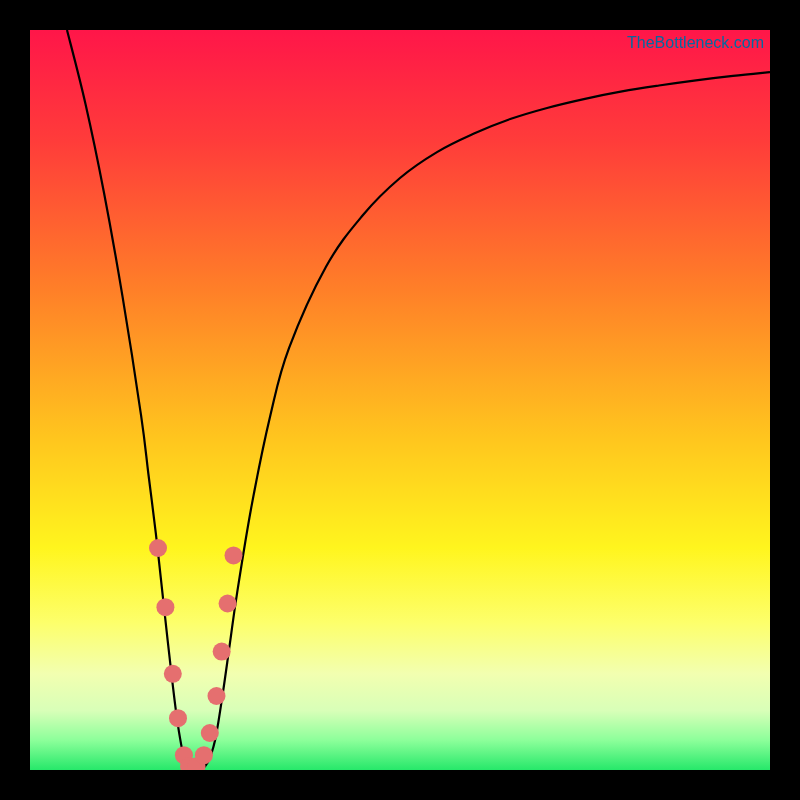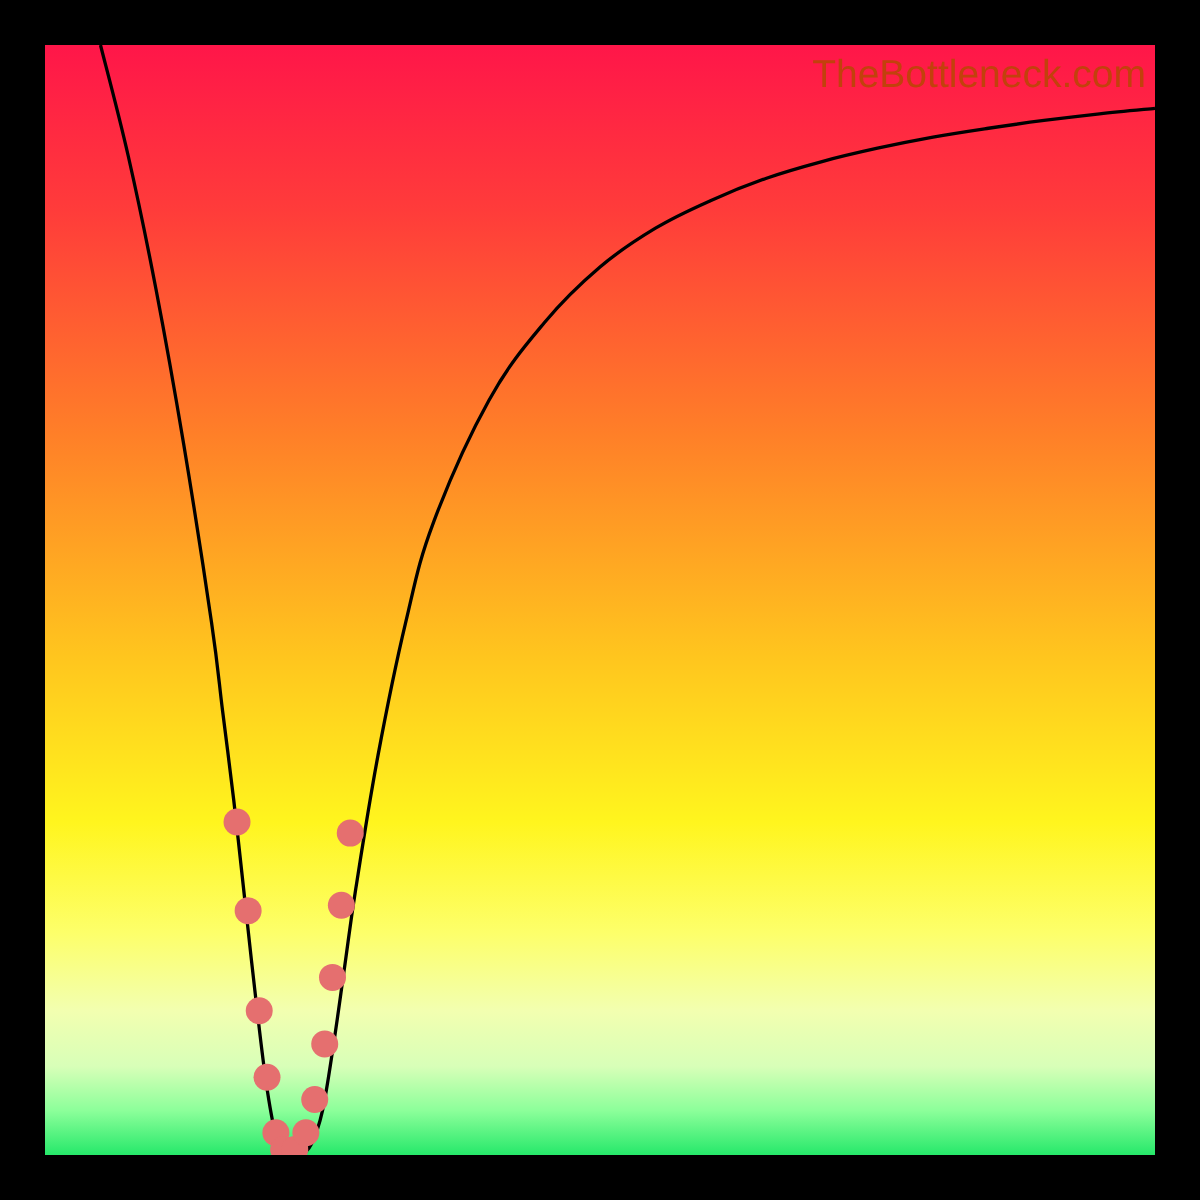--- a/index.html
+++ b/index.html
@@ -25,23 +25,23 @@
   }
   .gradient {
     position: absolute;
     left: 0; top: 0;
     width: 100%; height: 100%;
   }
   .attribution {
     position: absolute;
     right: 6px;
     top: 4px;
-    font-size: 26px;
+    font-size: 16px;
     font-weight: 400;
-    color: #c2410c;
+    color: #0369a1;
     letter-spacing: 0px;
     user-select: none;
   }
   svg {
     position: absolute;
     left: 0; top: 0;
   }
 </style>
 </head>
 <body>

